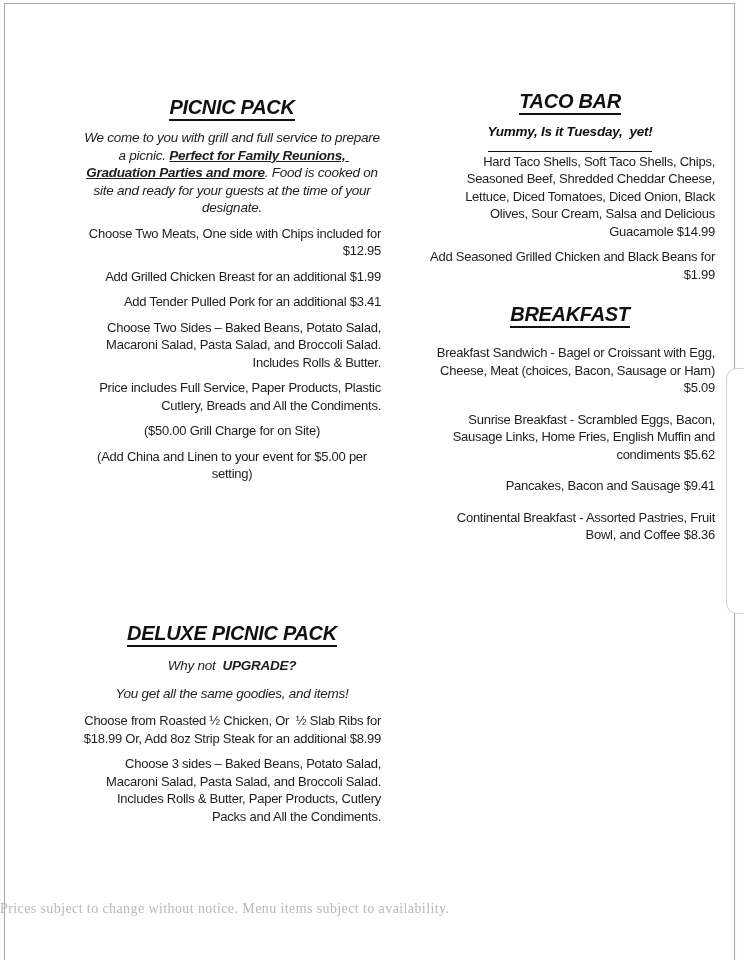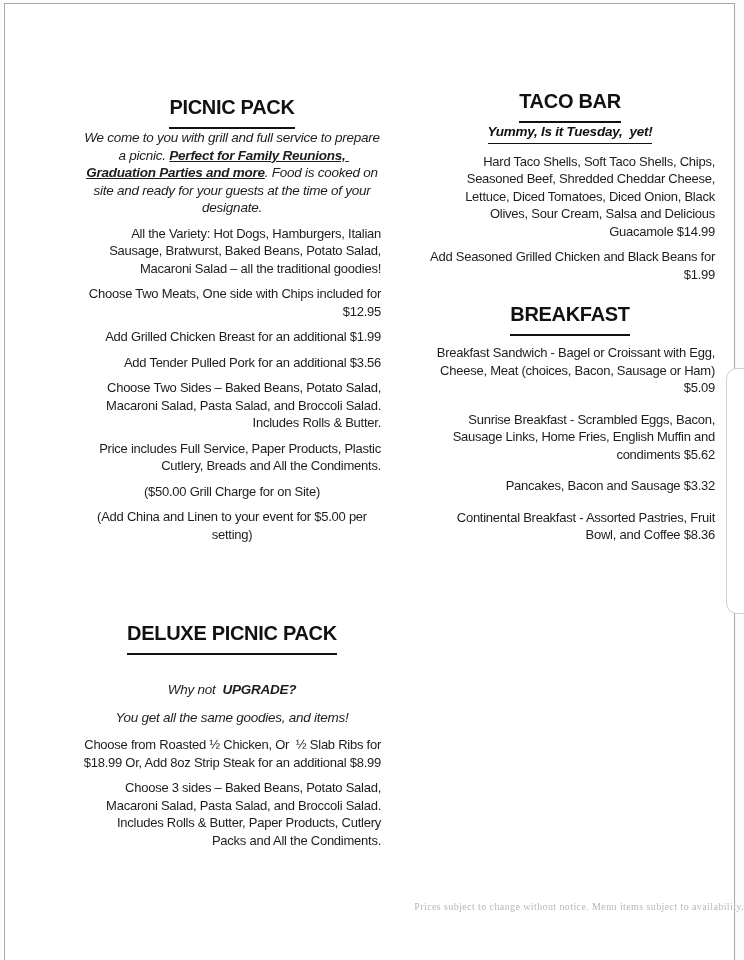--- a/index.html
+++ b/index.html
@@ -14,85 +14,84 @@
   }
   .col { position:absolute; }
   .col-left   { left:78px;  top:92px;  width:298px; }
   .col-left2  { left:78px;  top:618px; width:298px; }
   .col-right  { left:420px; top:86px;  width:290px; }
 
   .menu-title {
     margin:0 0 10px 0; text-align:center;
     font-size:20px; font-weight:bold; letter-spacing:-0.3px; color:#111;
   }
-  .menu-title .u { border-bottom:2.5px solid #111; padding-bottom:9px; }
+  .menu-title .u { border-bottom:2.5px solid #111; padding-bottom:1px;font-style:italic; }
 
   p { margin:0 0 8px 0; font-size:13px; line-height:17.5px;
       letter-spacing:-0.25px; color:#1d1d1d; white-space:pre-wrap;text-align:right; }
   .center { text-align:center; }
   .ital { font-style:italic; font-size:13.5px; }
   .bold-ul { font-weight:bold; text-decoration:underline; }
 
   .tagline {
     margin:4px 0 12px 0; text-align:center;
     font-size:13.5px; font-style:italic; font-weight:bold; color:#111;
   }
-  .tagline .u { border-bottom:1.5px solid #111; padding-bottom:4px; }
+  .tagline .u { border-bottom:1.5px solid #111; padding-bottom:12px; }
 
   .bk-title { margin:20px 0 18px 0; }
   .gap-lg { margin-bottom:14px; }
   .sub-line { margin:0 0 10px 0; }
 
   .footer {
-    position:absolute; left:0; right:0; top:901px; text-align:right;
-    font-family:"Liberation Serif", serif; font-size:10px;
+    position:absolute; left:0; right:0; top:901px; text-align:left;
+    font-family:"Liberation Serif", serif; font-size:14px;
     letter-spacing:0.4px; color:#b7b7bd;
   }
   .scroll-thumb {
     position:absolute; left:726px; top:368px; width:30px; height:246px;
     background:#ffffff; border:1px solid #d2d2d2; border-radius:11px;
     box-sizing:border-box; z-index:5;
   }
 </style>
 </head>
 <body>
 
 <div class="page">
 
   <div class="col col-left">
     <h2 class="menu-title"><span class="u">PICNIC PACK</span></h2>
     <p class="center ital"><span>We come to you with grill and full service to prepare a picnic. </span><span class="bold-ul">Perfect for Family Reunions, Graduation Parties and more</span><span>. Food is cooked on site and ready for your guests at the time of your designate.</span></p>
-    <p>All the Variety: Hot Dogs, Hamburgers, Italian Sausage, Bratwurst, Baked Beans, Potato Salad, Macaroni Salad – all the traditional goodies!</p>
     <p>Choose Two Meats, One side with Chips included for  $12.95</p>
     <p>Add Grilled Chicken Breast for an additional $1.99</p>
-    <p>Add Tender Pulled Pork for an additional $3.56</p>
+    <p>Add Tender Pulled Pork for an additional $3.41</p>
     <p>Choose Two Sides – Baked Beans, Potato Salad, Macaroni Salad, Pasta Salad, and Broccoli Salad. Includes Rolls &amp; Butter.</p>
     <p>Price includes Full Service, Paper Products, Plastic Cutlery, Breads and All the Condiments.</p>
     <p class="center">($50.00 Grill Charge for on Site)</p>
     <p class="center">(Add China and Linen to your event for $5.00 per setting)</p>
   </div>
 
   <div class="col col-left2">
     <h2 class="menu-title"><span class="u">DELUXE PICNIC PACK</span></h2>
-    <p class="center ital sub-line" style="margin-top:36px;"><span>Why not  </span><span style="font-weight:bold;">UPGRADE?</span></p>
+    <p class="center ital sub-line" style="margin-top:12px;"><span>Why not  </span><span style="font-weight:bold;">UPGRADE?</span></p>
     <p class="center ital sub-line">You get all the same goodies, and items!</p>
     <p>Choose from Roasted ½ Chicken, Or  ½ Slab Ribs for $18.99 Or, Add 8oz Strip Steak for an additional $8.99</p>
     <p>Choose 3 sides – Baked Beans, Potato Salad, Macaroni Salad, Pasta Salad, and Broccoli Salad. Includes Rolls &amp; Butter, Paper Products, Cutlery Packs and All the Condiments.</p>
   </div>
 
   <div class="col col-right">
     <h2 class="menu-title"><span class="u">TACO BAR</span></h2>
     <p class="tagline"><span class="u">Yummy, Is it Tuesday,  yet!</span></p>
     <p>Hard Taco Shells, Soft Taco Shells, Chips, Seasoned Beef, Shredded Cheddar Cheese, Lettuce, Diced Tomatoes, Diced Onion, Black Olives, Sour Cream, Salsa and Delicious Guacamole $14.99</p>
     <p>Add Seasoned Grilled Chicken and Black Beans for $1.99</p>
 
     <h2 class="menu-title bk-title"><span class="u">BREAKFAST</span></h2>
     <p class="gap-lg">Breakfast Sandwich - Bagel or Croissant with Egg, Cheese, Meat (choices, Bacon, Sausage or Ham) $5.09</p>
     <p class="gap-lg">Sunrise Breakfast - Scrambled Eggs, Bacon, Sausage Links, Home Fries, English Muffin and condiments $5.62</p>
-    <p class="gap-lg">Pancakes, Bacon and Sausage $3.32</p>
+    <p class="gap-lg">Pancakes, Bacon and Sausage $9.41</p>
     <p class="gap-lg">Continental Breakfast - Assorted Pastries, Fruit Bowl, and Coffee $8.36</p>
   </div>
 
 </div>
 
 <div class="footer">Prices subject to change without notice.  Menu items subject to availability.</div>
 
 <div class="scroll-thumb"></div>
 
 </body></html>

